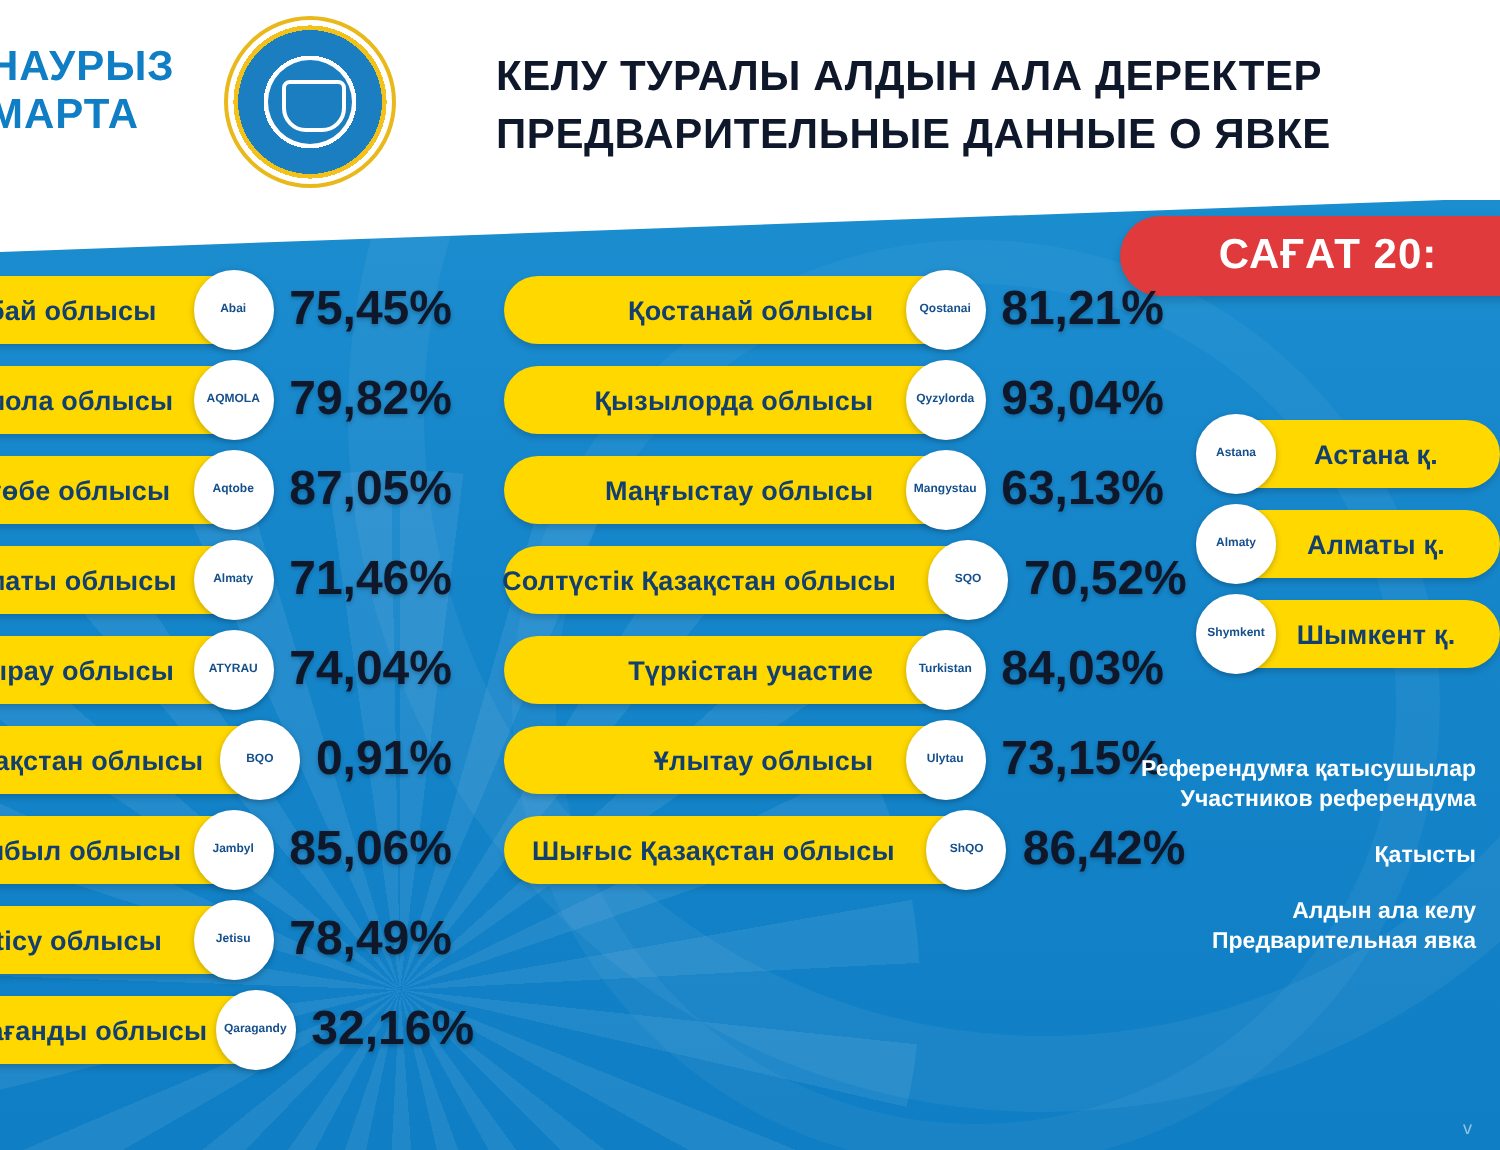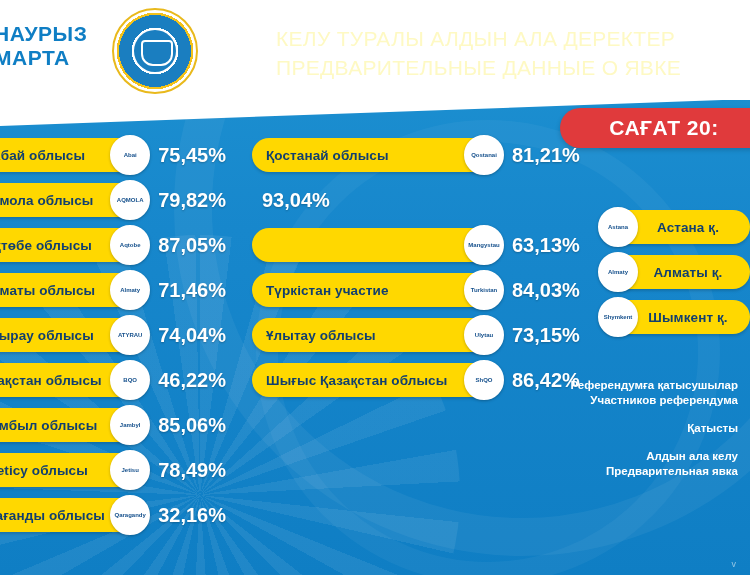--- a/index.html
+++ b/index.html
@@ -53,22 +53,22 @@
   .emblem .inner{
     width:42px;height:42px;border-radius:50%;
     background:#1a7ec0;
     position:relative;
   }
   .emblem .inner:before{
     content:"";position:absolute;left:7px;top:10px;width:28px;height:22px;
     border:2px solid #ffffff;border-radius:4px 4px 12px 12px;
   }
   .title{
-    position:absolute;left:248px;top:24px;color:#fef9c3;font-weight:normal;
-    font-size:21px;line-height:29px;letter-spacing:.3px;margin-left:28px;
+    position:absolute;left:248px;top:24px;color:#0f172a;font-weight:bold;
+    font-size:21px;line-height:29px;letter-spacing:.3px;
   }
   
   .clock{
     position:absolute;right:-10px;top:108px;height:40px;min-width:200px;
     background:#e03a3c;border-radius:20px 0 0 20px;
     display:flex;align-items:center;justify-content:center;
     color:#ffffff;font-weight:bold;font-size:21px;letter-spacing:.5px;
     padding:0 18px 0 26px;box-sizing:border-box;
     box-shadow:0 2px 5px rgba(0,0,0,.18);
   }
@@ -79,37 +79,37 @@
   .col-right{left:600px;top:186px;width:200px;}
   .row{
     position:relative;height:34px;margin-bottom:11px;display:flex;align-items:center;
   }
   .pill{
     position:relative;height:34px;border-radius:17px;background:#ffd800;
     display:flex;align-items:center;box-sizing:border-box;
     box-shadow:0 2px 3px rgba(0,0,0,.16);
   }
   .col-left .pill{width:215px;padding-left:12px;justify-content:center;padding-right:42px;}
-  .col-mid  .pill{width:250px;padding-left:14px;justify-content:flex-start;padding-right:54px;}
+  .col-mid  .pill{width:250px;padding-left:14px;justify-content:flex-end;padding-right:54px;}
   .col-right .pill{width:150px;padding-right:14px;justify-content:center;padding-left:40px;margin-top:48px;}
   .pill .rname{
     color:#123f6e;font-weight:bold;font-size:13.5px;white-space:nowrap;letter-spacing:.1px;
   }
   .crest{
     position:absolute;top:-3px;width:40px;height:40px;border-radius:50%;
     background:#ffffff;border:2px solid #ffffff;box-sizing:border-box;
     box-shadow:0 1px 3px rgba(0,0,0,.25);overflow:hidden;
     display:flex;align-items:center;justify-content:center;
     font-size:6px;font-weight:bold;color:#15508c;text-align:center;line-height:7px;
   }
   .col-left .crest{right:-2px;}
   .col-mid  .crest{right:-2px;}
   .col-right .crest{left:-2px;}
   .pct{
-    margin-left:10px;color:#ffffff;font-weight:bold;font-size:20px;white-space:nowrap;
+    margin-left:10px;color:#0f172a;font-weight:bold;font-size:24px;white-space:nowrap;
     text-shadow:0 1px 2px rgba(0,0,0,.25);
   }
   
   .rtext{
     position:absolute;right:12px;top:378px;width:300px;text-align:right;color:#ffffff;
     font-size:11.5px;line-height:15px;font-weight:bold;
   }
   .rtext .grp{margin-bottom:13px;}
   .rtext .grp .b{display:block;}
   .wm{
@@ -177,21 +177,21 @@
         <span class="rname">Атырау облысы</span>
         <span class="crest">ATYRAU</span>
       </div>
       <span class="pct">74,04%</span>
     </div>
     <div class="row">
       <div class="pill">
         <span class="rname">Қазақстан облысы</span>
         <span class="crest">BQO</span>
       </div>
-      <span class="pct">46,22%</span>
+      <span class="pct">0,91%</span>
     </div>
     <div class="row">
       <div class="pill">
         <span class="rname">Жамбыл облысы</span>
         <span class="crest">Jambyl</span>
       </div>
       <span class="pct">85,06%</span>
     </div>
     <div class="row">
       <div class="pill">
@@ -210,27 +210,39 @@
   </div>
 <div class="col col-mid">
     <div class="row">
       <div class="pill">
         <span class="rname">Қостанай облысы</span>
         <span class="crest">Qostanai</span>
       </div>
       <span class="pct">81,21%</span>
     </div>
     <div class="row">
+      <div class="pill">
+        <span class="rname">Қызылорда облысы</span>
+        <span class="crest">Qyzylorda</span>
+      </div>
       <span class="pct">93,04%</span>
     </div>
     <div class="row">
       <div class="pill">
+        <span class="rname">Маңғыстау облысы</span>
         <span class="crest">Mangystau</span>
       </div>
       <span class="pct">63,13%</span>
+    </div>
+    <div class="row">
+      <div class="pill">
+        <span class="rname">Солтүстік Қазақстан облысы</span>
+        <span class="crest">SQO</span>
+      </div>
+      <span class="pct">70,52%</span>
     </div>
     <div class="row">
       <div class="pill">
         <span class="rname">Түркістан участие</span>
         <span class="crest">Turkistan</span>
       </div>
       <span class="pct">84,03%</span>
     </div>
     <div class="row">
       <div class="pill">

